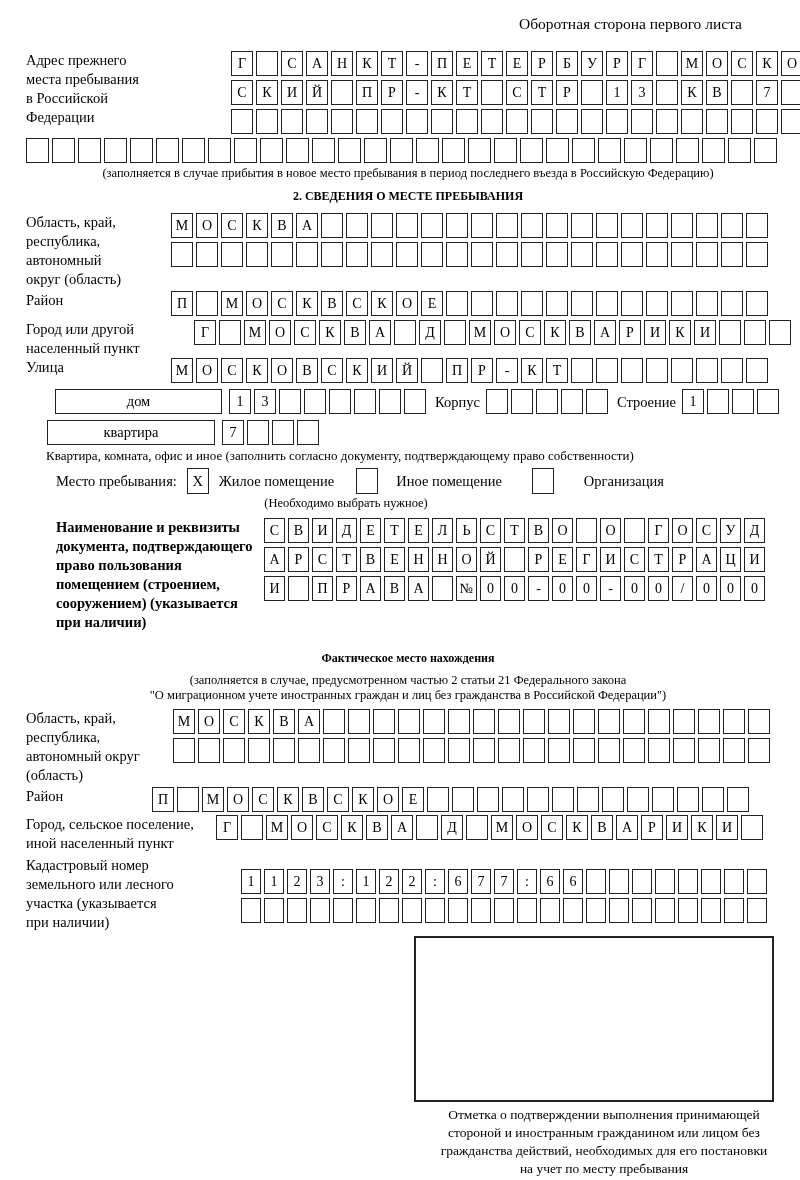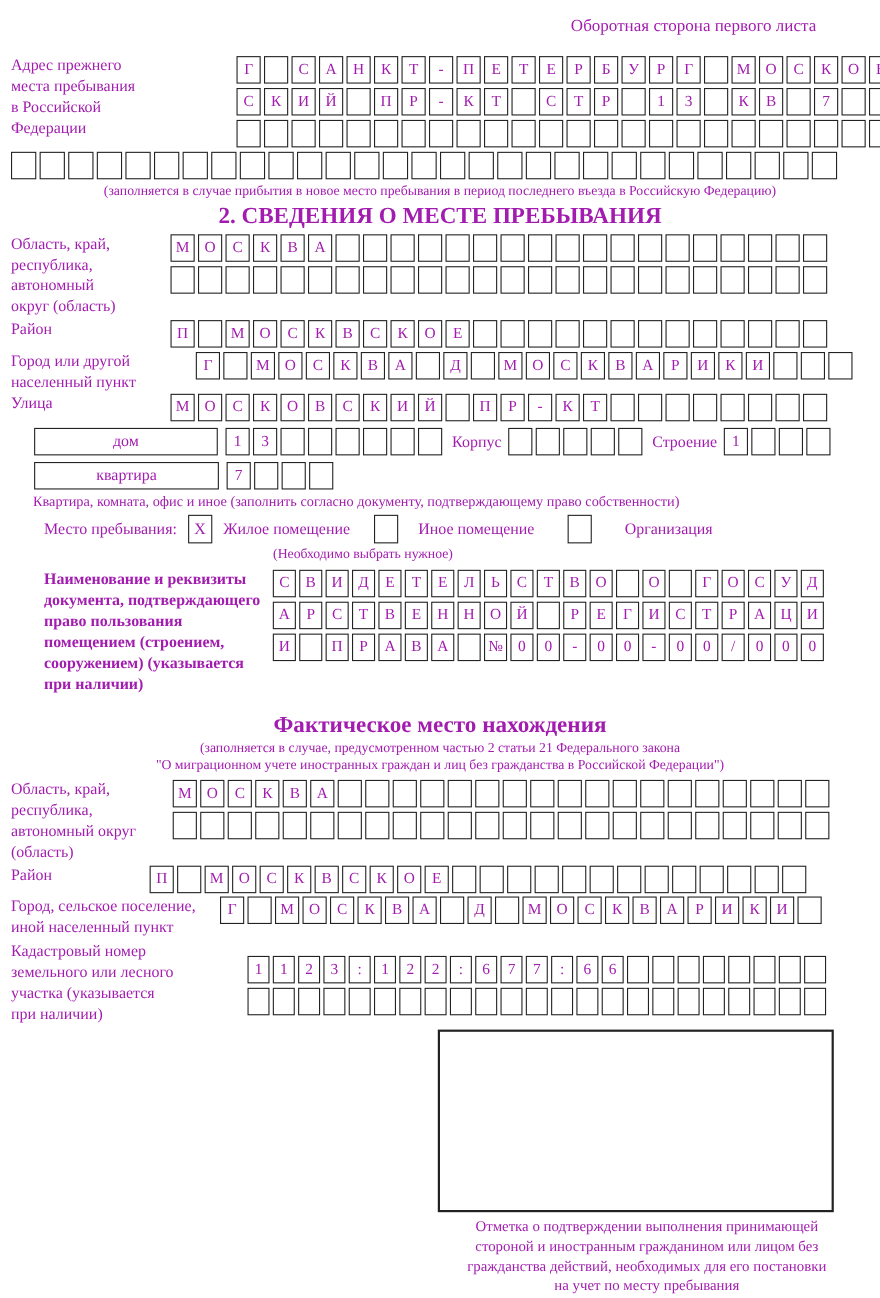--- a/index.html
+++ b/index.html
@@ -1,20 +1,20 @@
 <!DOCTYPE html>
 <html><head>
 <meta charset="utf-8">
 <style>
   html,body{margin:0;padding:0;background:#fff;}
   .page{
     width:800px;height:1180px;
     box-sizing:border-box;
-    padding:8px 10px 0 10px;
-    background:#fff;color:#a21caf;
+    padding:8px 10px 0 26px;
+    background:#fff;color:#000000;
     font-family:"Liberation Serif","DejaVu Serif",serif;
     overflow:hidden;position:relative;
   }
   .header-note{text-align:right;padding-right:48px;font-size:15.5px;line-height:19px;margin-top:6px;}
   .fieldrow{display:flex;align-items:flex-start;}
   .flabel{font-size:14.5px;line-height:19px;}
   .flabel div{white-space:nowrap;}
   .rows > .cellrow{margin-bottom:4px;}
   .rows > .cellrow:last-child{margin-bottom:0;}
   .cellrow{display:flex;}
@@ -22,21 +22,21 @@
     flex:0 0 auto;width:22px;height:25px;box-sizing:border-box;
     border:1.5px solid #222;margin-right:3px;background:#fff;
     display:flex;align-items:center;justify-content:center;
     font-size:14px;line-height:1;
   }
   .w-full .cell{width:23px;}
   .doc-cells .cell{width:21px;}
   .kad .cell{width:20px;}
   .caption{font-size:13px;line-height:15px;}
   .caption.center{text-align:center;font-size:12.5px;}
-  .heading{text-align:center;font-weight:bold;font-size:21px;line-height:20px;}
+  .heading{text-align:center;font-weight:bold;font-size:12px;line-height:20px;}
   .widebox{
     box-sizing:border-box;border:1.5px solid #222;height:25px;background:#fff;
     display:flex;align-items:center;justify-content:center;font-size:14.5px;
   }
   .checkbox{
     flex:0 0 auto;width:22px;height:26px;box-sizing:border-box;border:1.5px solid #222;
     display:flex;align-items:center;justify-content:center;font-size:14.5px;background:#fff;
   }
   .inline-label{font-size:14.5px;line-height:26px;white-space:nowrap;}
   .stamp-box{box-sizing:border-box;border:2px solid #222;background:#fff;}
@@ -321,21 +321,21 @@
         <span class="cell"></span>
         <span class="cell"></span>
         <span class="cell"></span>
         <span class="cell"></span>
         <span class="cell"></span>
         <span class="cell"></span>
         <span class="cell"></span>
       </div>
   </div>
 
-  <div style="display:flex;align-items:flex-start;margin-top:6px;margin-left:21px;">
+  <div style="display:flex;align-items:flex-start;margin-top:6px;margin-left:21px;justify-content:center;">
     <div class="widebox" style="width:167px;">дом</div>
     <div class="cellrow" style="margin-left:7px;">
         <span class="cell">1</span>
         <span class="cell">3</span>
         <span class="cell"></span>
         <span class="cell"></span>
         <span class="cell"></span>
         <span class="cell"></span>
         <span class="cell"></span>
         <span class="cell"></span>

